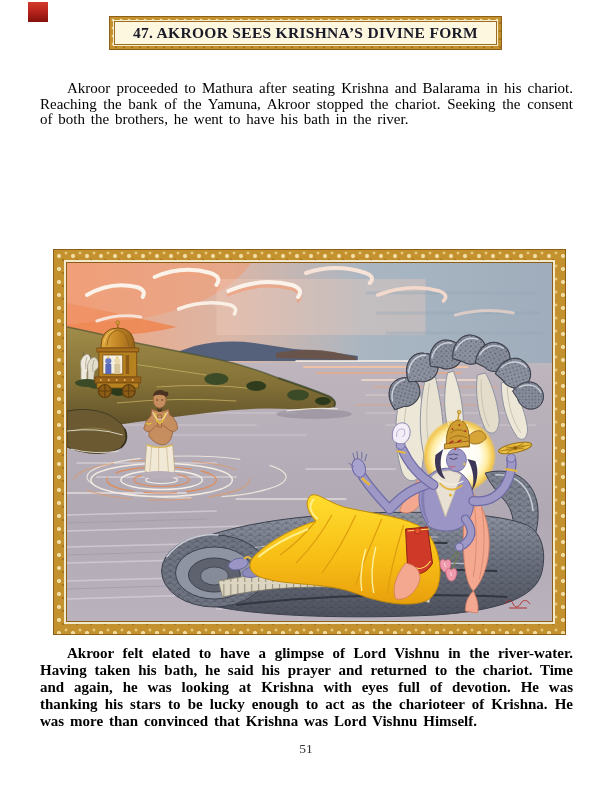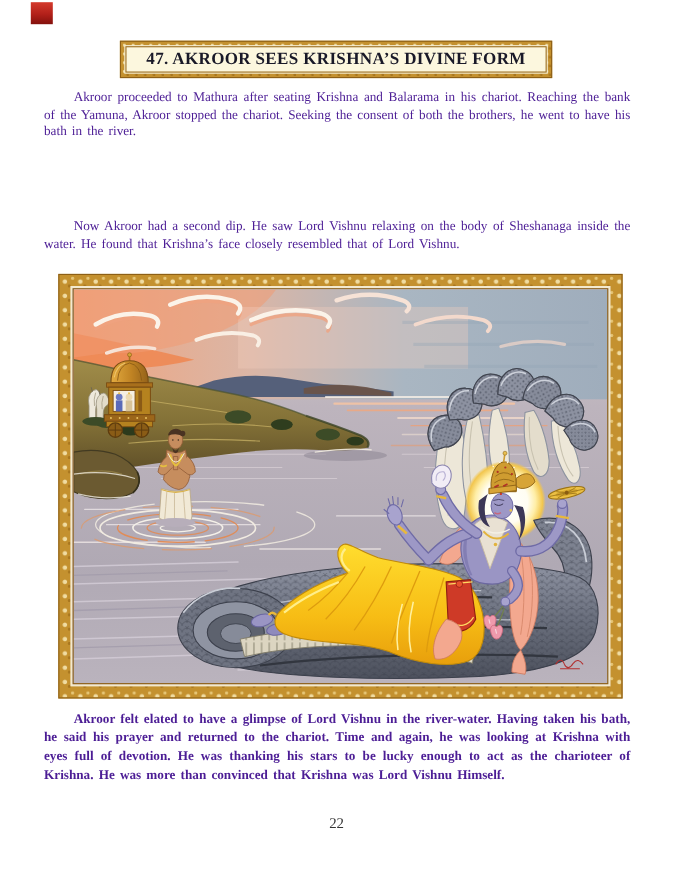--- a/index.html
+++ b/index.html
@@ -2,33 +2,33 @@
 <html><head>
 <meta charset="utf-8">
 <style>
   html,body{margin:0;padding:0;background:#ffffff;}
   .sheet{position:relative;width:612px;height:792px;background:#ffffff;overflow:hidden;
          font-family:"Liberation Serif", serif;color:#2e2e2e;}
   
   .corner-tab{position:absolute;left:28px;top:2px;width:20px;height:20px;
               background:linear-gradient(180deg,#d43a2c 0%,#b2201a 55%,#83110c 100%);}
   
-  .title-frame{position:absolute;left:109px;top:37px;width:393px;height:34px;box-sizing:border-box;
+  .title-frame{position:absolute;left:109px;top:16px;width:393px;height:34px;box-sizing:border-box;
     border:1px solid #8d5f16;padding:4px;
     background-color:#c4912f;
     background-image:
       radial-gradient(circle at 3px 3px,#f0dca2 1px,rgba(240,220,162,0) 1.7px),
       radial-gradient(circle at 6px 6px,#a8761e .9px,rgba(168,118,30,0) 1.5px);
     background-size:8px 8px;}
   .title-inner{height:100%;box-sizing:border-box;background:#fcf7de;border:1px solid #9a6c1c;
     box-shadow:0 0 0 1px #f6eed2;display:flex;align-items:center;justify-content:center;}
   .title-inner h1{margin:0;font-size:15.5px;font-weight:bold;letter-spacing:.3px;color:#191928;}
   
   .para{position:absolute;left:40px;width:533px;margin:0;text-align:justify;
-        font-size:12px;line-height:15.6px;text-indent:27px;word-spacing:.14em;color:#4c1d95;}
+        font-size:15px;line-height:15.6px;text-indent:27px;word-spacing:.14em;color:#000000;}
   .para.p1{top:81px;}
   .para.p2{top:138px;}
   .para.p3{top:198px;}
   .para.p4{top:645px;line-height:16.9px;font-weight:bold;}
   
   .art-frame{position:absolute;left:53px;top:249px;width:513px;height:386px;box-sizing:border-box;
     border:1px solid #8d5f16;padding:12px;
     background-color:#c4912f;
     background-image:
       radial-gradient(circle at 5px 6px,#f0dca2 1.6px,rgba(240,220,162,0) 2.4px),
@@ -49,21 +49,20 @@
 
   <div class="corner-tab"></div>
 
   <div class="title-frame">
     <div class="title-inner">
       <h1>47. AKROOR SEES KRISHNA’S DIVINE FORM</h1>
     </div>
   </div>
 
   <p class="para p1">Akroor proceeded to Mathura after seating Krishna and Balarama in his chariot. Reaching the bank of the Yamuna, Akroor stopped the chariot. Seeking the consent of both the brothers, he went to have his bath in the river.</p>
-  <p class="para p3">Now Akroor had a second dip. He saw Lord Vishnu relaxing on the body of Sheshanaga inside the water. He found that Krishna’s face closely resembled that of Lord Vishnu.</p>
 
   <div class="art-frame">
     <div class="art-inner">
       <svg viewBox="0 0 487 358" preserveAspectRatio="none">
         <defs>
           <linearGradient id="skyGrad" x1="0" y1="0" x2="1" y2="0">
             <stop offset="0" stop-color="#f0a47e"></stop>
               <stop offset="0.33" stop-color="#dbb6a6"></stop>
             <stop offset="0.62" stop-color="#a9b6c2"></stop>
               <stop offset="1" stop-color="#9fadbc"></stop>
@@ -409,15 +408,15 @@
           </g>
         </g>
 
         <path d="M440,341 c3,-5 6,-5 8,0 c2,4 5,4 8,-1 c3,-4 6,-3 9,1 M444,345 h18" stroke="#b23030" stroke-width="1" fill="none"></path>
       </svg>
     </div>
   </div>
 
   <p class="para p4">Akroor felt elated to have a glimpse of Lord Vishnu in the river-water. Having taken his bath, he said his prayer and returned to the chariot. Time and again, he was looking at Krishna with eyes full of devotion. He was thanking his stars to be lucky enough to act as the charioteer of Krishna. He was more than convinced that Krishna was Lord Vishnu Himself.</p>
 
-  <div class="page-number">22</div>
+  <div class="page-number">51</div>
 
 </div>
 
 </body></html>

